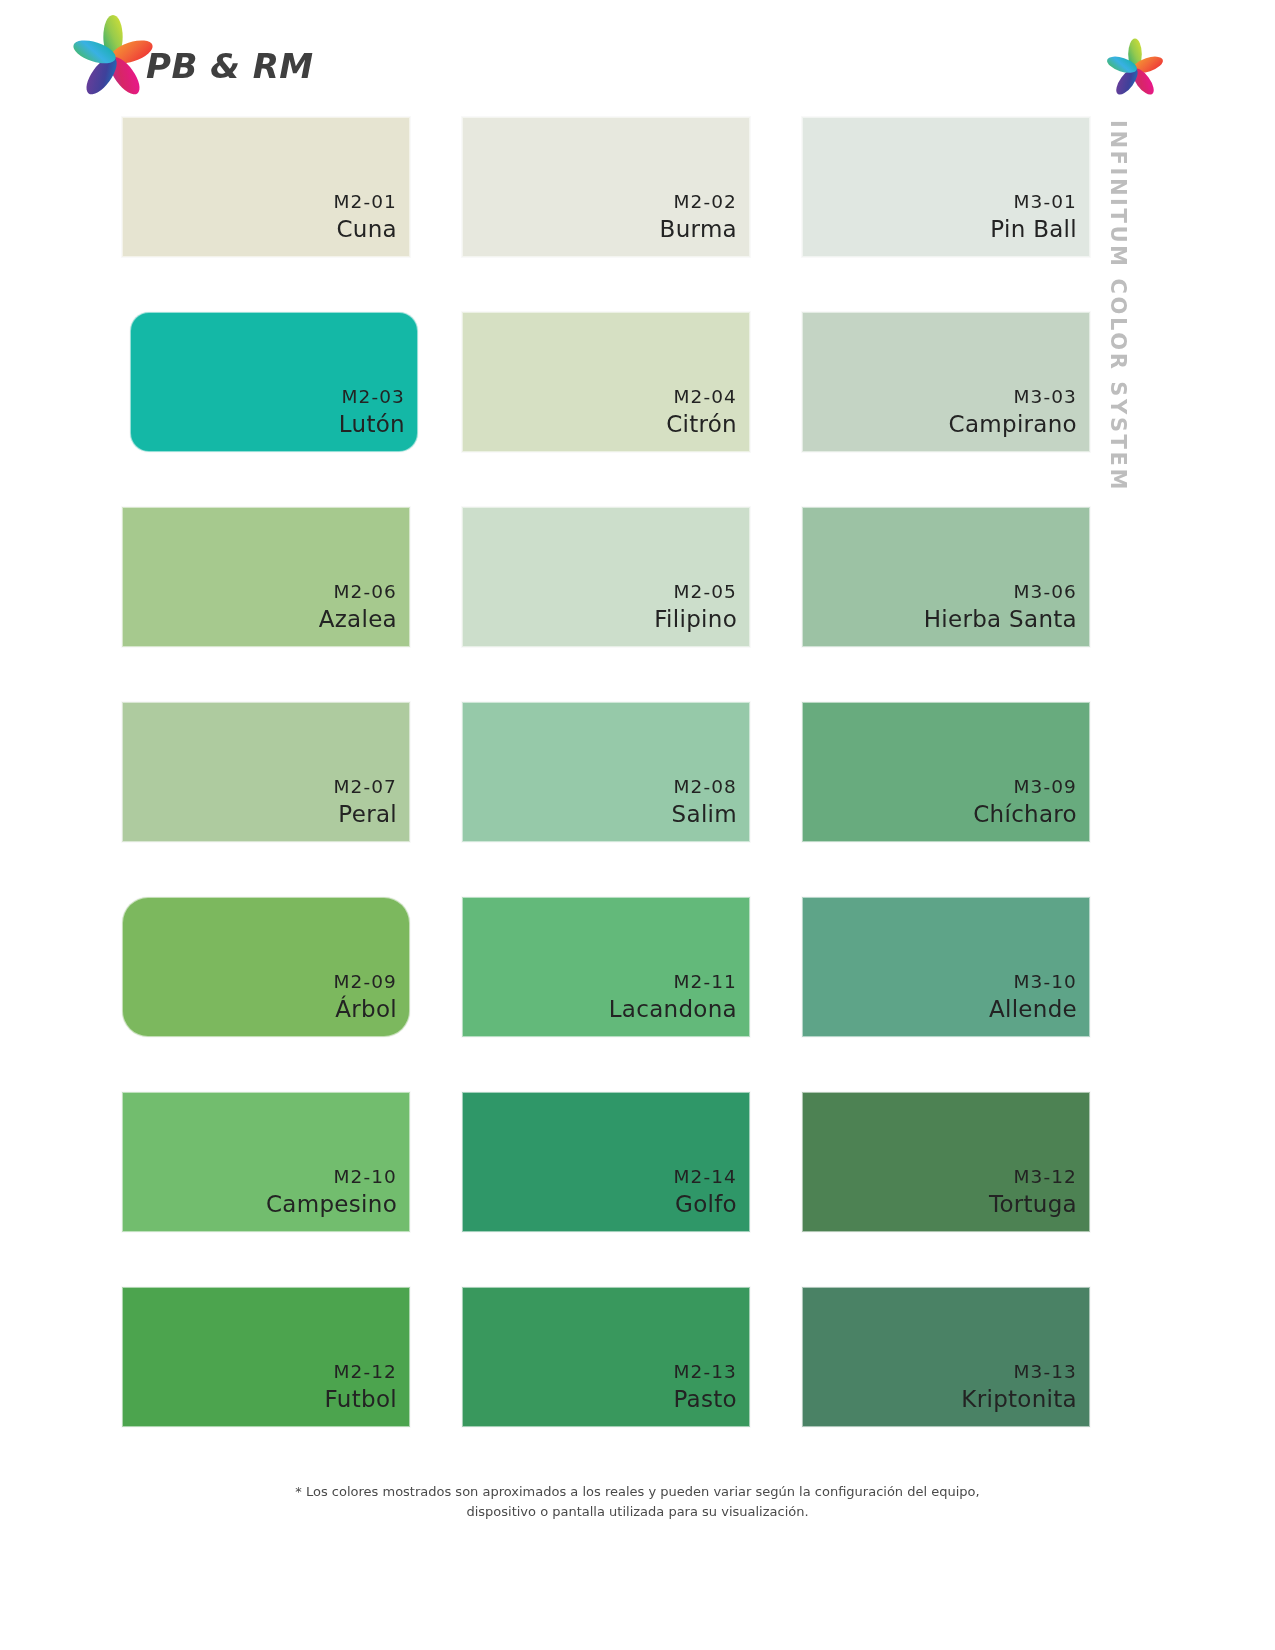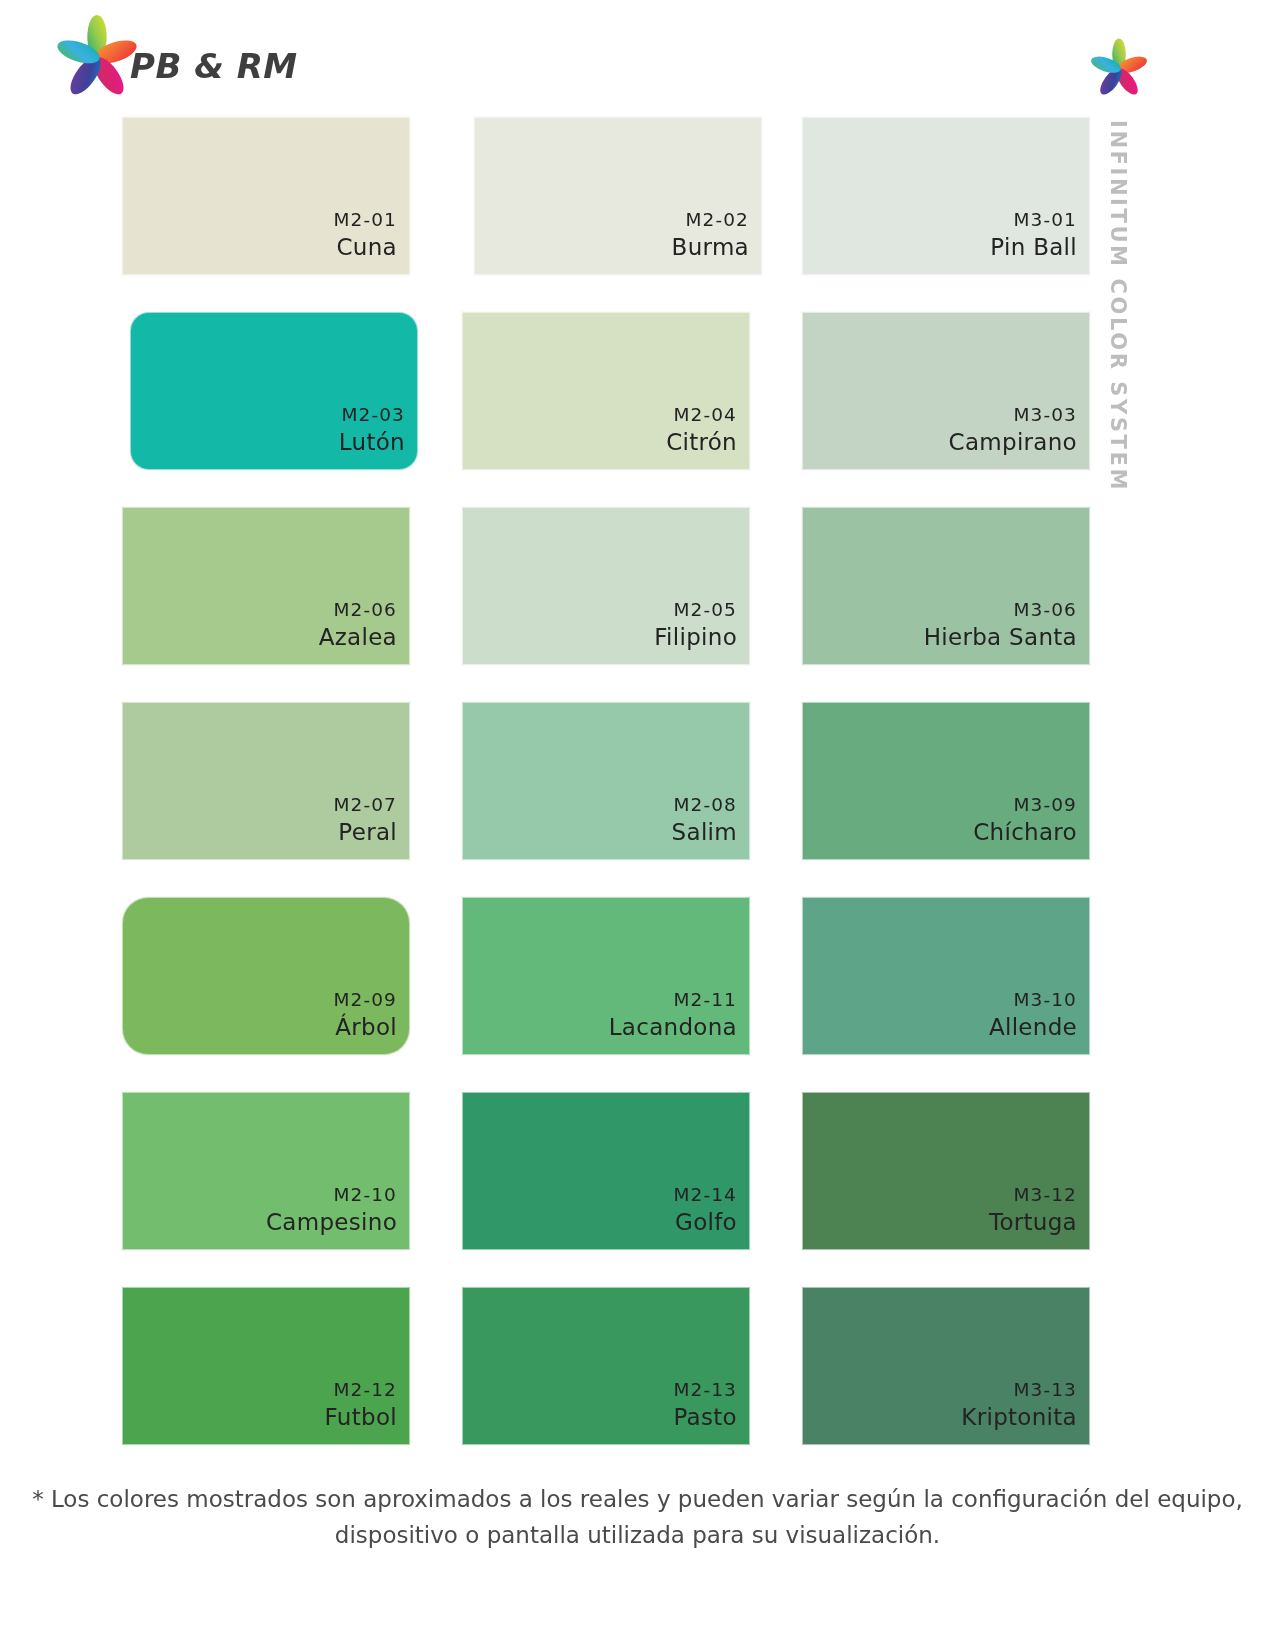--- a/index.html
+++ b/index.html
@@ -11,21 +11,21 @@
     width: 1275px;
     height: 1650px;
     position: relative;
     font-family: "DejaVu Sans", "Liberation Sans", sans-serif;
     overflow: hidden;
   }
 
   
   #header {
     position: absolute;
-    top: 0; left: 0;
+    top: 0; left: 16px;
     width: 1141px;
     height: 110px;
   }
   #brand-logo {
     position: absolute;
     left: 52px;
     top: 14px;
     width: 90px;
     height: 88px;
   }
@@ -75,21 +75,21 @@
   #grid {
     position: absolute;
     left: 122px;
     top: 117px;
     width: 968px;
     height: 1345px;
   }
   .swatch {
     position: absolute;
     width: 288px;
-    height: 158px;
+    height: 140px;
     box-sizing: border-box;
     border: 1px solid rgba(255,255,255,0.55);
     box-shadow: 0 0 0 1px rgba(0,0,0,0.025);
   }
   .swatch .labels {
     position: absolute;
     right: 12px;
     bottom: 10px;
     text-align: right;
     line-height: 1.38;
@@ -110,21 +110,21 @@
   }
 
   
   #footer {
     position: absolute;
     left: 0;
     top: 1482px;
     width: 1275px;
     text-align: center;
     color: #4a4a4a;
-    font-size: 23px;
+    font-size: 13px;
     line-height: 1.55;
     font-family: "DejaVu Sans", "Liberation Sans", sans-serif;
   }
   #footer .line { display: block; }
 </style>
 </head>
 <body>
 
 <div id="header">
 
@@ -186,21 +186,21 @@
   <span id="side-label-text">INFINITUM COLOR SYSTEM</span>
 </div>
 
 <div id="grid">
     <div class="swatch" style="left: 0px; top: 0px; background: rgb(230, 228, 209);">
       <div class="labels">
         <span class="code">M2-01</span>
         <span class="name">Cuna</span>
       </div>
     </div>
-    <div class="swatch" style="left: 340px; top: 0px; background: rgb(231, 232, 222); margin-left: 12px;">
+    <div class="swatch" style="left: 340px; top: 0px; background: rgb(231, 232, 222);">
       <div class="labels">
         <span class="code">M2-02</span>
         <span class="name">Burma</span>
       </div>
     </div>
     <div class="swatch" style="left: 680px; top: 0px; background: rgb(224, 231, 225);">
       <div class="labels">
         <span class="code">M3-01</span>
         <span class="name">Pin Ball</span>
       </div>

